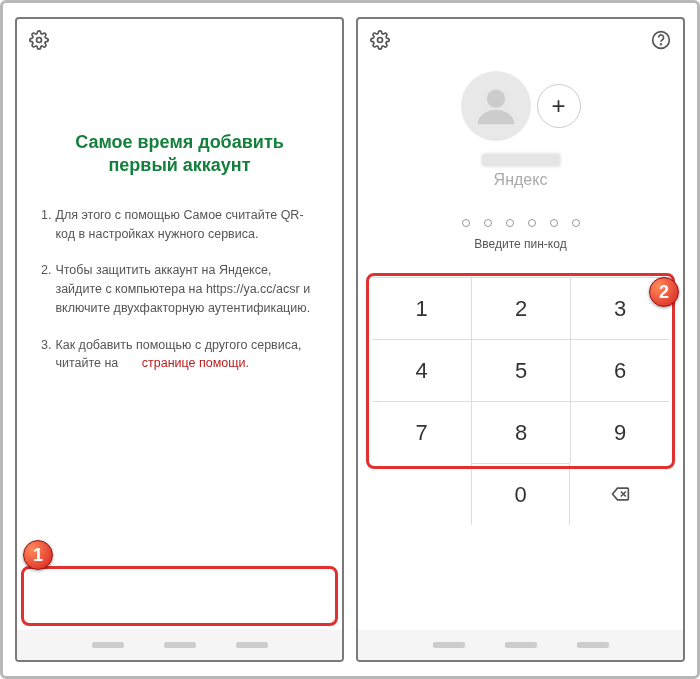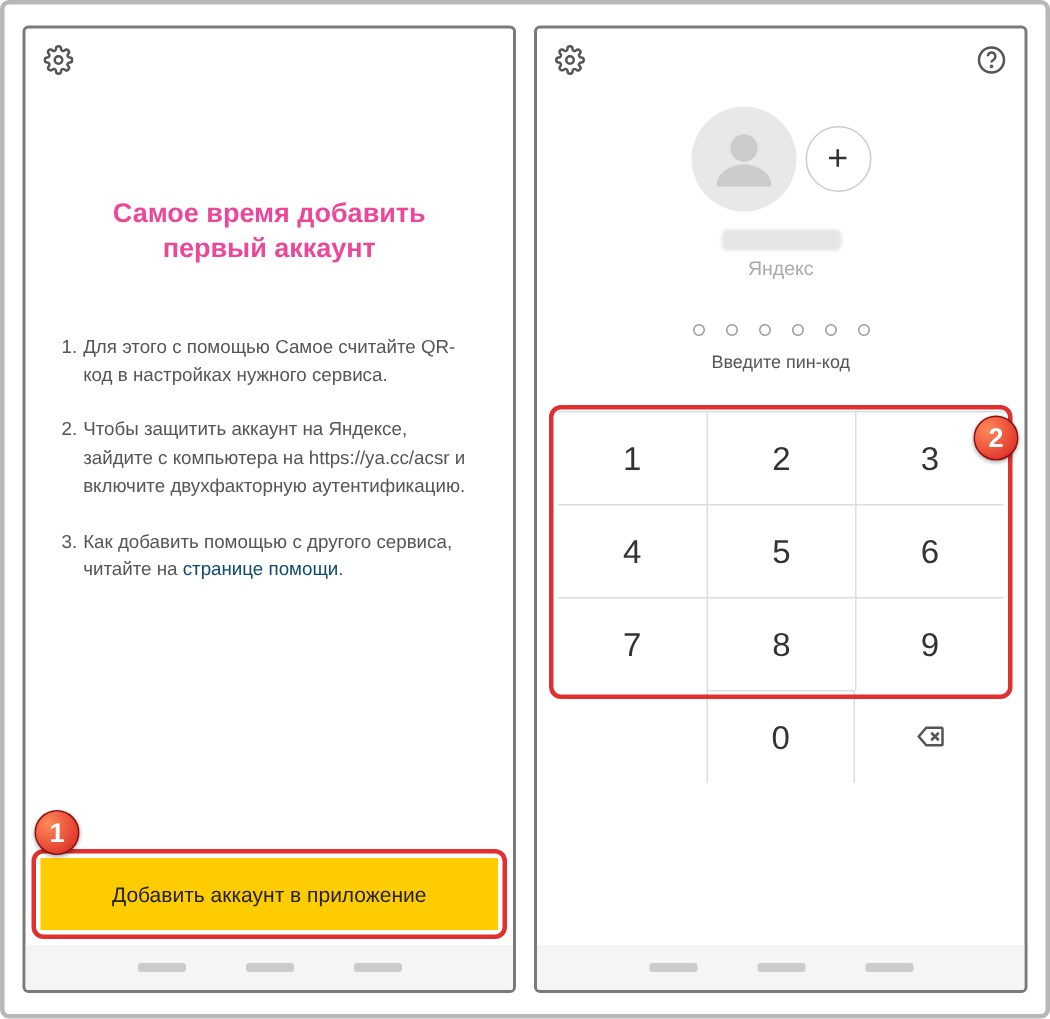--- a/index.html
+++ b/index.html
@@ -39,33 +39,33 @@
     justify-content: center;
   }
   .content-left {
     flex: 1;
     padding: 70px 24px 10px 24px;
     text-align: center;
   }
   .title {
     font-size: 18px;
     font-weight: 600;
-    color: #ec4899;
+    color: #15803d;
     line-height: 1.3;
-    margin-bottom: 44px;
+    margin-bottom: 28px;
   }
   .steps {
     text-align: left;
     font-size: 12.5px;
     color: #555;
     line-height: 1.5;
   }
   .step { margin-bottom: 18px; display: flex; }
   .step-num { margin-right: 4px; }
-  .link { color: #0c4a6e; }
+  .link { color: #b91c1c; margin-left: 20px; }
   .bottom-left {
     padding: 10px;
     position: relative;
   }
   .add-btn {
     width: 100%;
     height: 48px;
     background: #ffcc00;
     border: none;
     color: #222;
@@ -137,21 +137,21 @@
   }
   .blurred {
     margin-top: 4px;
     width: 80px;
     height: 14px;
     background: #e5e5e5;
     border-radius: 4px;
     filter: blur(1px);
   }
   .service-name {
-    font-size: 13px;
+    font-size: 16px;
     color: #aaa;
     margin-top: 4px;
   }
   .pin-dots {
     margin-top: 30px;
     display: flex;
     gap: 14px;
   }
   .pin-dot {
     width: 8px;
@@ -245,21 +245,20 @@
       <div class="step">
         <span class="step-num">3.</span>
         <span>
           <span>Как добавить помощью с другого сервиса, читайте на </span><span class="link">странице помощи</span><span>.</span>
         </span>
       </div>
     </div>
   </div>
 
   <div class="bottom-left" style="position:relative">
-    <button class="add-btn">Добавить аккаунт в приложение</button>
     <div class="highlight-box-1"></div>
     <div class="badge badge-1">1</div>
   </div>
 
   <div class="navbar">
     <div class="navbtn"></div>
     <div class="navbtn"></div>
     <div class="navbtn"></div>
   </div>
 </div>

